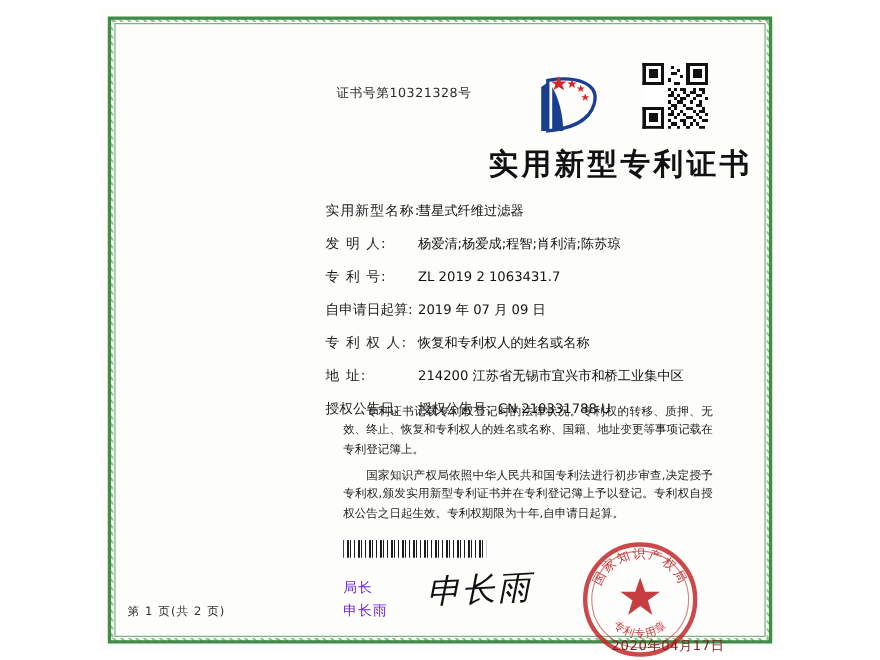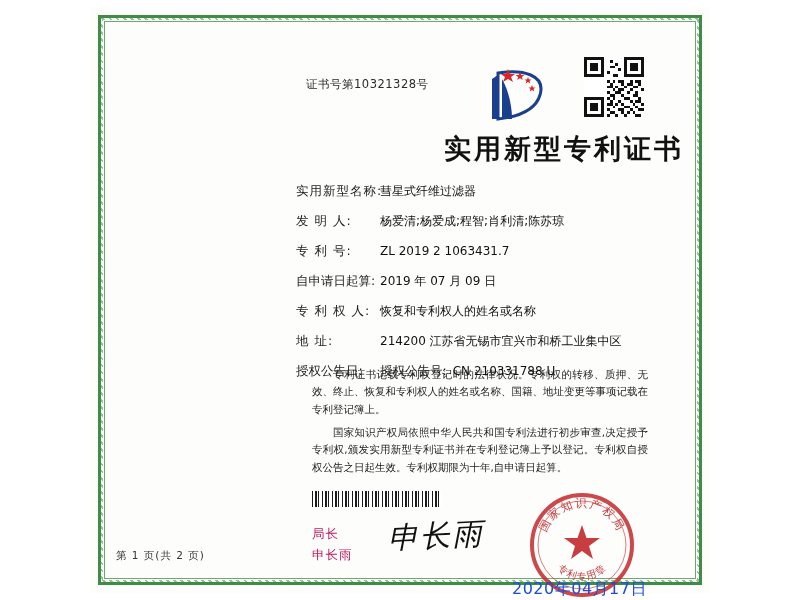--- a/index.html
+++ b/index.html
@@ -157,21 +157,21 @@
       #1a1a1a 0 1px, #fff 1px 3px, #1a1a1a 3px 5px, #fff 5px 6px,
       #1a1a1a 6px 7px, #fff 7px 10px);
   }
 
   .sign-block {
     position: absolute;
     left: 196px;
     top: 492px;
     font-size: 12.5px;
     line-height: 1.7;
-    color: #be185d;
+    color: #6d28d9;
     letter-spacing: 1px;
   }
 
   .signature {
     position: absolute;
     left: 272px;
     top: 485px;
     font-family: "DejaVu Serif", "Liberation Serif", serif;
     font-size: 30px;
     color: #111;
@@ -183,24 +183,24 @@
   
   .seal {
     position: absolute;
     left: 412px;
     top: 460px;
     width: 108px;
     height: 108px;
   }
   .seal-date {
     position: absolute;
-    left: 396px;
+    left: 440px;
     top: 548px;
-    font-size: 16px;
-    color: #1d4ed8;
+    font-size: 12px;
+    color: #7f1d1d;
     letter-spacing: .5px;
     white-space: nowrap;
   }
 
   .page-footer {
     position: absolute;
     left: 0; right: 0;
     bottom: 6px;
     font-size: 10.5px;
     color: #333;

